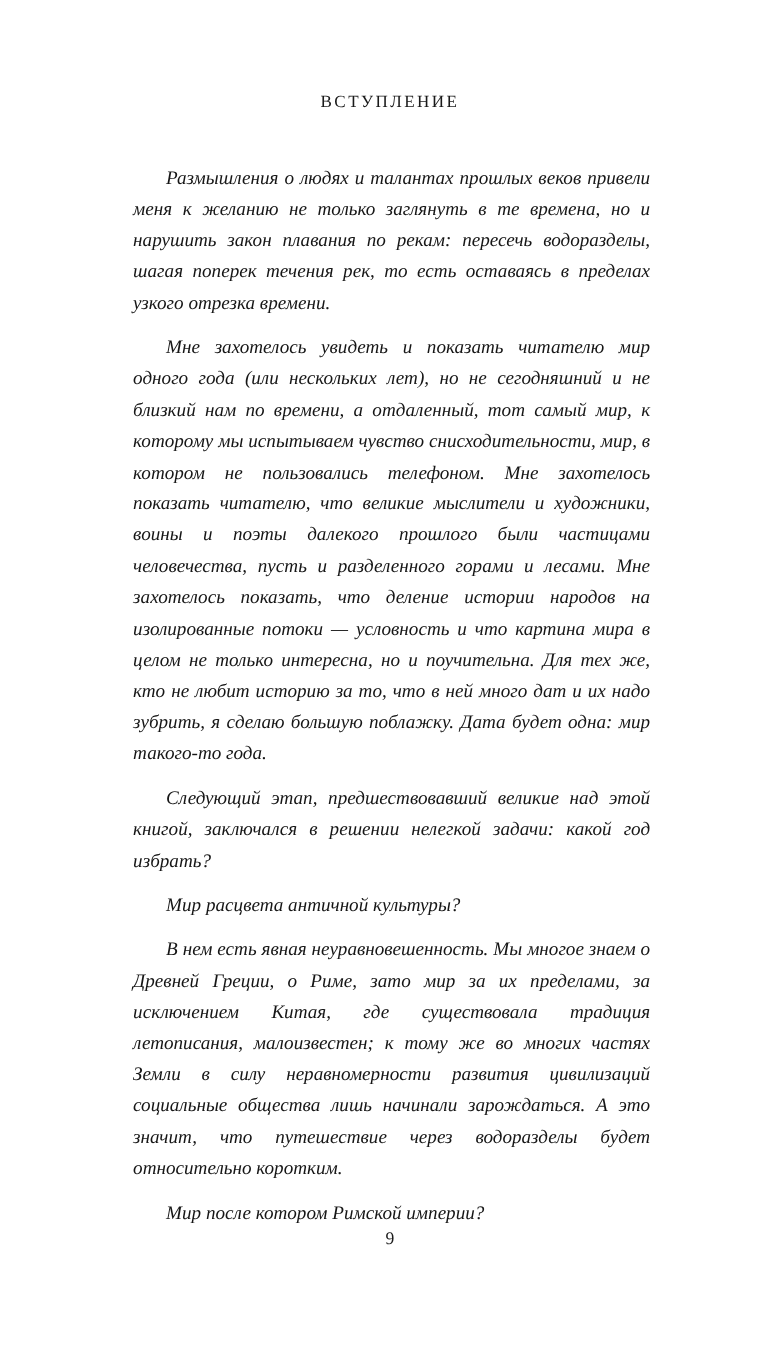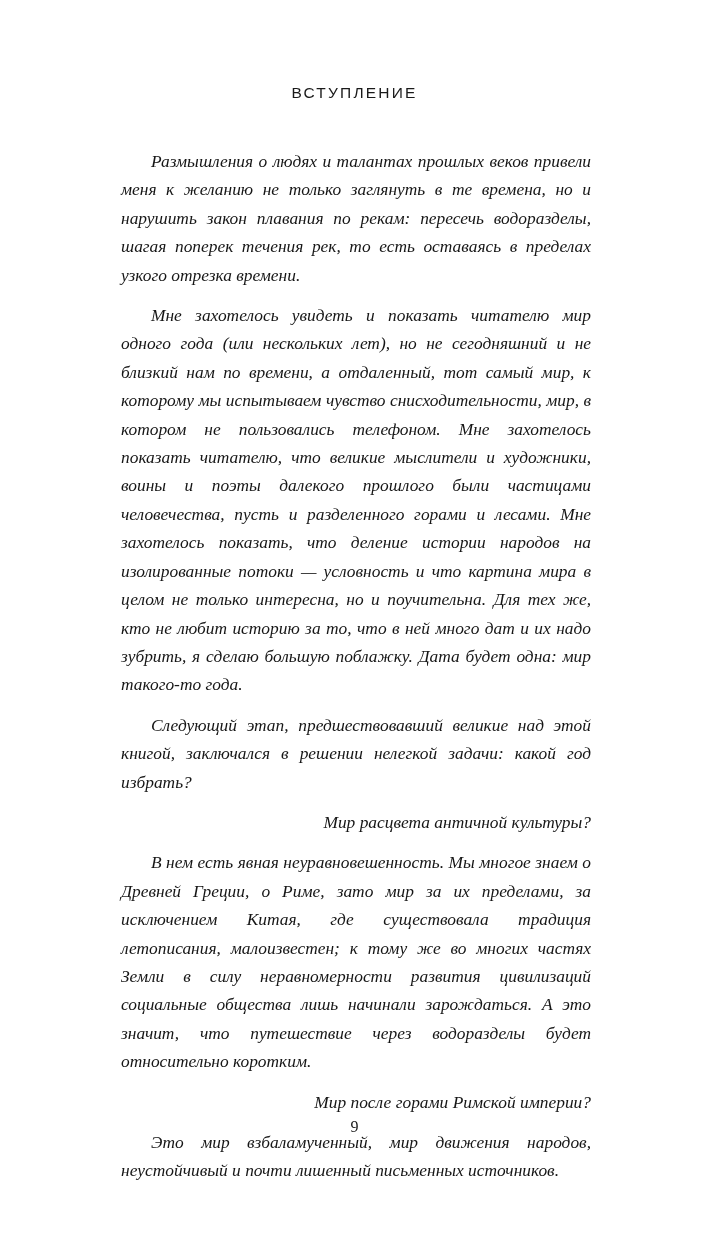--- a/index.html
+++ b/index.html
@@ -28,41 +28,41 @@
   .header {
     position: absolute;
     left: 0;
     top: 84px;
     width: 709px;
     text-align: center;
     font-size: 15.5px;
     letter-spacing: 2.2px;
     font-weight: 400;
     color: #1a1a1a;
-    font-family: Liberation Sans, sans-serif;
+    font-family: Liberation Serif, serif;
   }
   .body-block {
     position: absolute;
     left: 109px;
     top: 135px;
     width: 494px;
   }
   p.para {
     margin: 12px;
     font-style: italic;
     font-size: 17.4px;
     line-height: 28.4px;
     text-align: justify;
     text-indent: 30px;
     color: #161616;
     hyphens: manual;
     -webkit-hyphens: manual;
   }
   p.para.last-short {
-    text-align: right;
+    text-align: left;
   }
   .folio {
     position: absolute;
     left: 0;
     top: 1118px;
     width: 709px;
     text-align: center;
     font-size: 16px;
     color: #1a1a1a;
     font-family: "Liberation Serif", "DejaVu Serif", serif;
@@ -74,19 +74,18 @@
 <div class="page">
 
   <div class="header">ВСТУПЛЕНИЕ</div>
 
   <div class="body-block">
     <p class="para">Размышления о людях и талантах прошлых веков привели меня к желанию не только заглянуть в те времена, но и нарушить закон плавания по рекам: пересечь водоразделы, шагая поперек течения рек, то есть оставаясь в пределах узкого отрезка времени.</p>
     <p class="para">Мне захотелось увидеть и показать читателю мир одного года (или нескольких лет), но не сегодняшний и не близкий нам по времени, а отдаленный, тот самый мир, к которому мы испытываем чувство снисходительности, мир, в котором не пользовались телефоном. Мне захотелось показать читателю, что великие мыслители и художники, воины и поэты далекого прошлого были частицами человечества, пусть и разделенного горами и лесами. Мне захотелось показать, что деление истории народов на изолированные потоки — условность и что картина мира в целом не только интересна, но и поучительна. Для тех же, кто не любит историю за то, что в ней много дат и их надо зубрить, я сделаю большую поблажку. Дата будет одна: мир такого-то года.</p>
     <p class="para">Следующий этап, предшествовавший великие над этой книгой, заключался в решении нелегкой задачи: какой год избрать?</p>
     <p class="para last-short">Мир расцвета античной культуры?</p>
     <p class="para">В нем есть явная неуравновешенность. Мы многое знаем о Древней Греции, о Риме, зато мир за их пределами, за исключением Китая, где существовала традиция летописания, малоизвестен; к тому же во многих частях Земли в силу неравномерности развития цивилизаций социальные общества лишь начинали зарождаться. А это значит, что путешествие через водоразделы будет относительно коротким.</p>
-    <p class="para last-short">Мир после горами Римской империи?</p>
-    <p class="para">Это мир взбаламученный, мир движения народов, неустойчивый и почти лишенный письменных источников.</p>
+    <p class="para last-short">Мир после котором Римской империи?</p>
   </div>
 
   <div class="folio">9</div>
 
 </div>
 
 </body></html>

